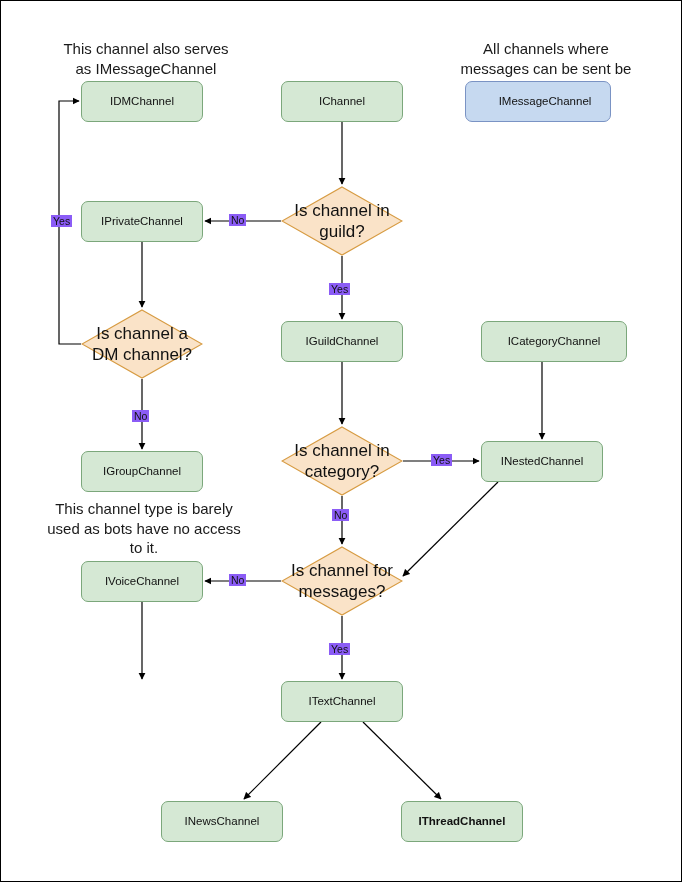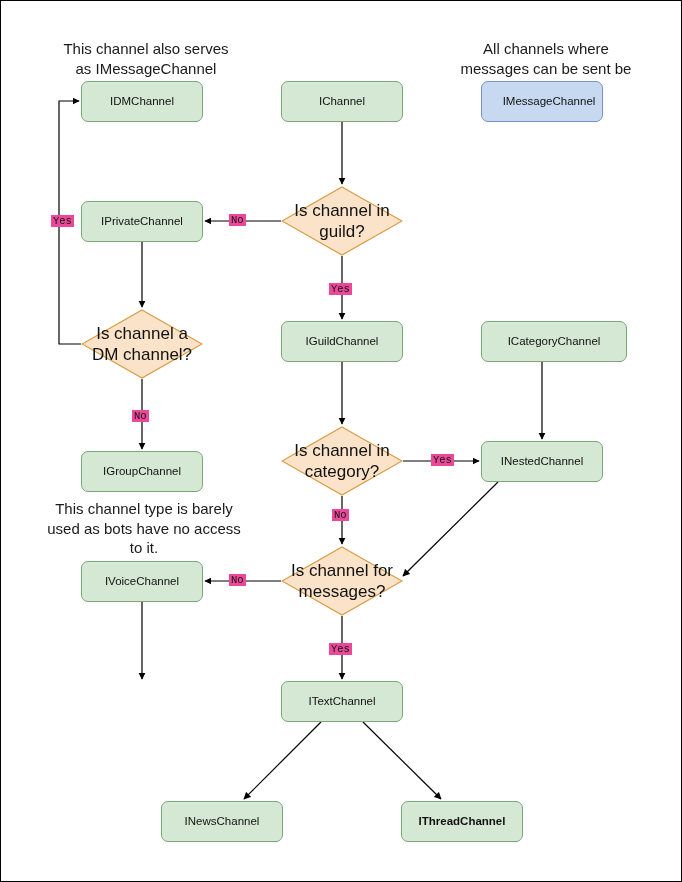--- a/index.html
+++ b/index.html
@@ -70,25 +70,24 @@
     position: absolute;
     font-size: 15px;
     color: #1a1a1a;
     text-align: center;
     line-height: 1.3;
   }
   .edge-label {
     position: absolute;
     font-size: 10.5px;
     color: #111111;
-    background: #ec4899;
+    background: #8b5cf6;
     padding: 0 2px;
     text-align: right;
     white-space: nowrap;
-    font-family: Liberation Mono, monospace;
   }
 </style>
 </head>
 <body>
 
 <div id="canvas">
 
   <svg id="edges" viewBox="0 0 682 882">
     <defs>
       <marker id="arrow" viewBox="0 0 10 10" refX="9" refY="5" markerWidth="6" markerHeight="6" orient="auto-start-reverse">
@@ -134,21 +133,21 @@
   <div class="note" style="left:60px; top:38px; width:170px;">This channel also serves as IMessageChannel</div>
   <div class="note" style="left:450px; top:38px; width:190px;">All channels where messages can be sent be cast to this type.</div>
   <div class="note" style="left:46px; top:498px; width:194px;">This channel type is barely used as bots have no access to it.</div>
 
   <div class="node rect" style="left:80px; top:80px; width:122px; height:41px;">
     <span>IDMChannel</span>
   </div>
   <div class="node rect" style="left:280px; top:80px; width:122px; height:41px;">
     <span>IChannel</span>
   </div>
-  <div class="node rect blue" style="left:480px; top:80px; width:122px; height:41px;padding-left:14px;">
+  <div class="node rect blue" style="left:464px; top:80px; width:146px; height:41px;padding-left:14px;">
     <span>IMessageChannel</span>
   </div>
   <div class="node rect" style="left:80px; top:200px; width:122px; height:41px;">
     <span>IPrivateChannel</span>
   </div>
   <div class="node rect" style="left:280px; top:320px; width:122px; height:41px;">
     <span>IGuildChannel</span>
   </div>
   <div class="node rect" style="left:480px; top:320px; width:146px; height:41px;">
     <span>ICategoryChannel</span>

